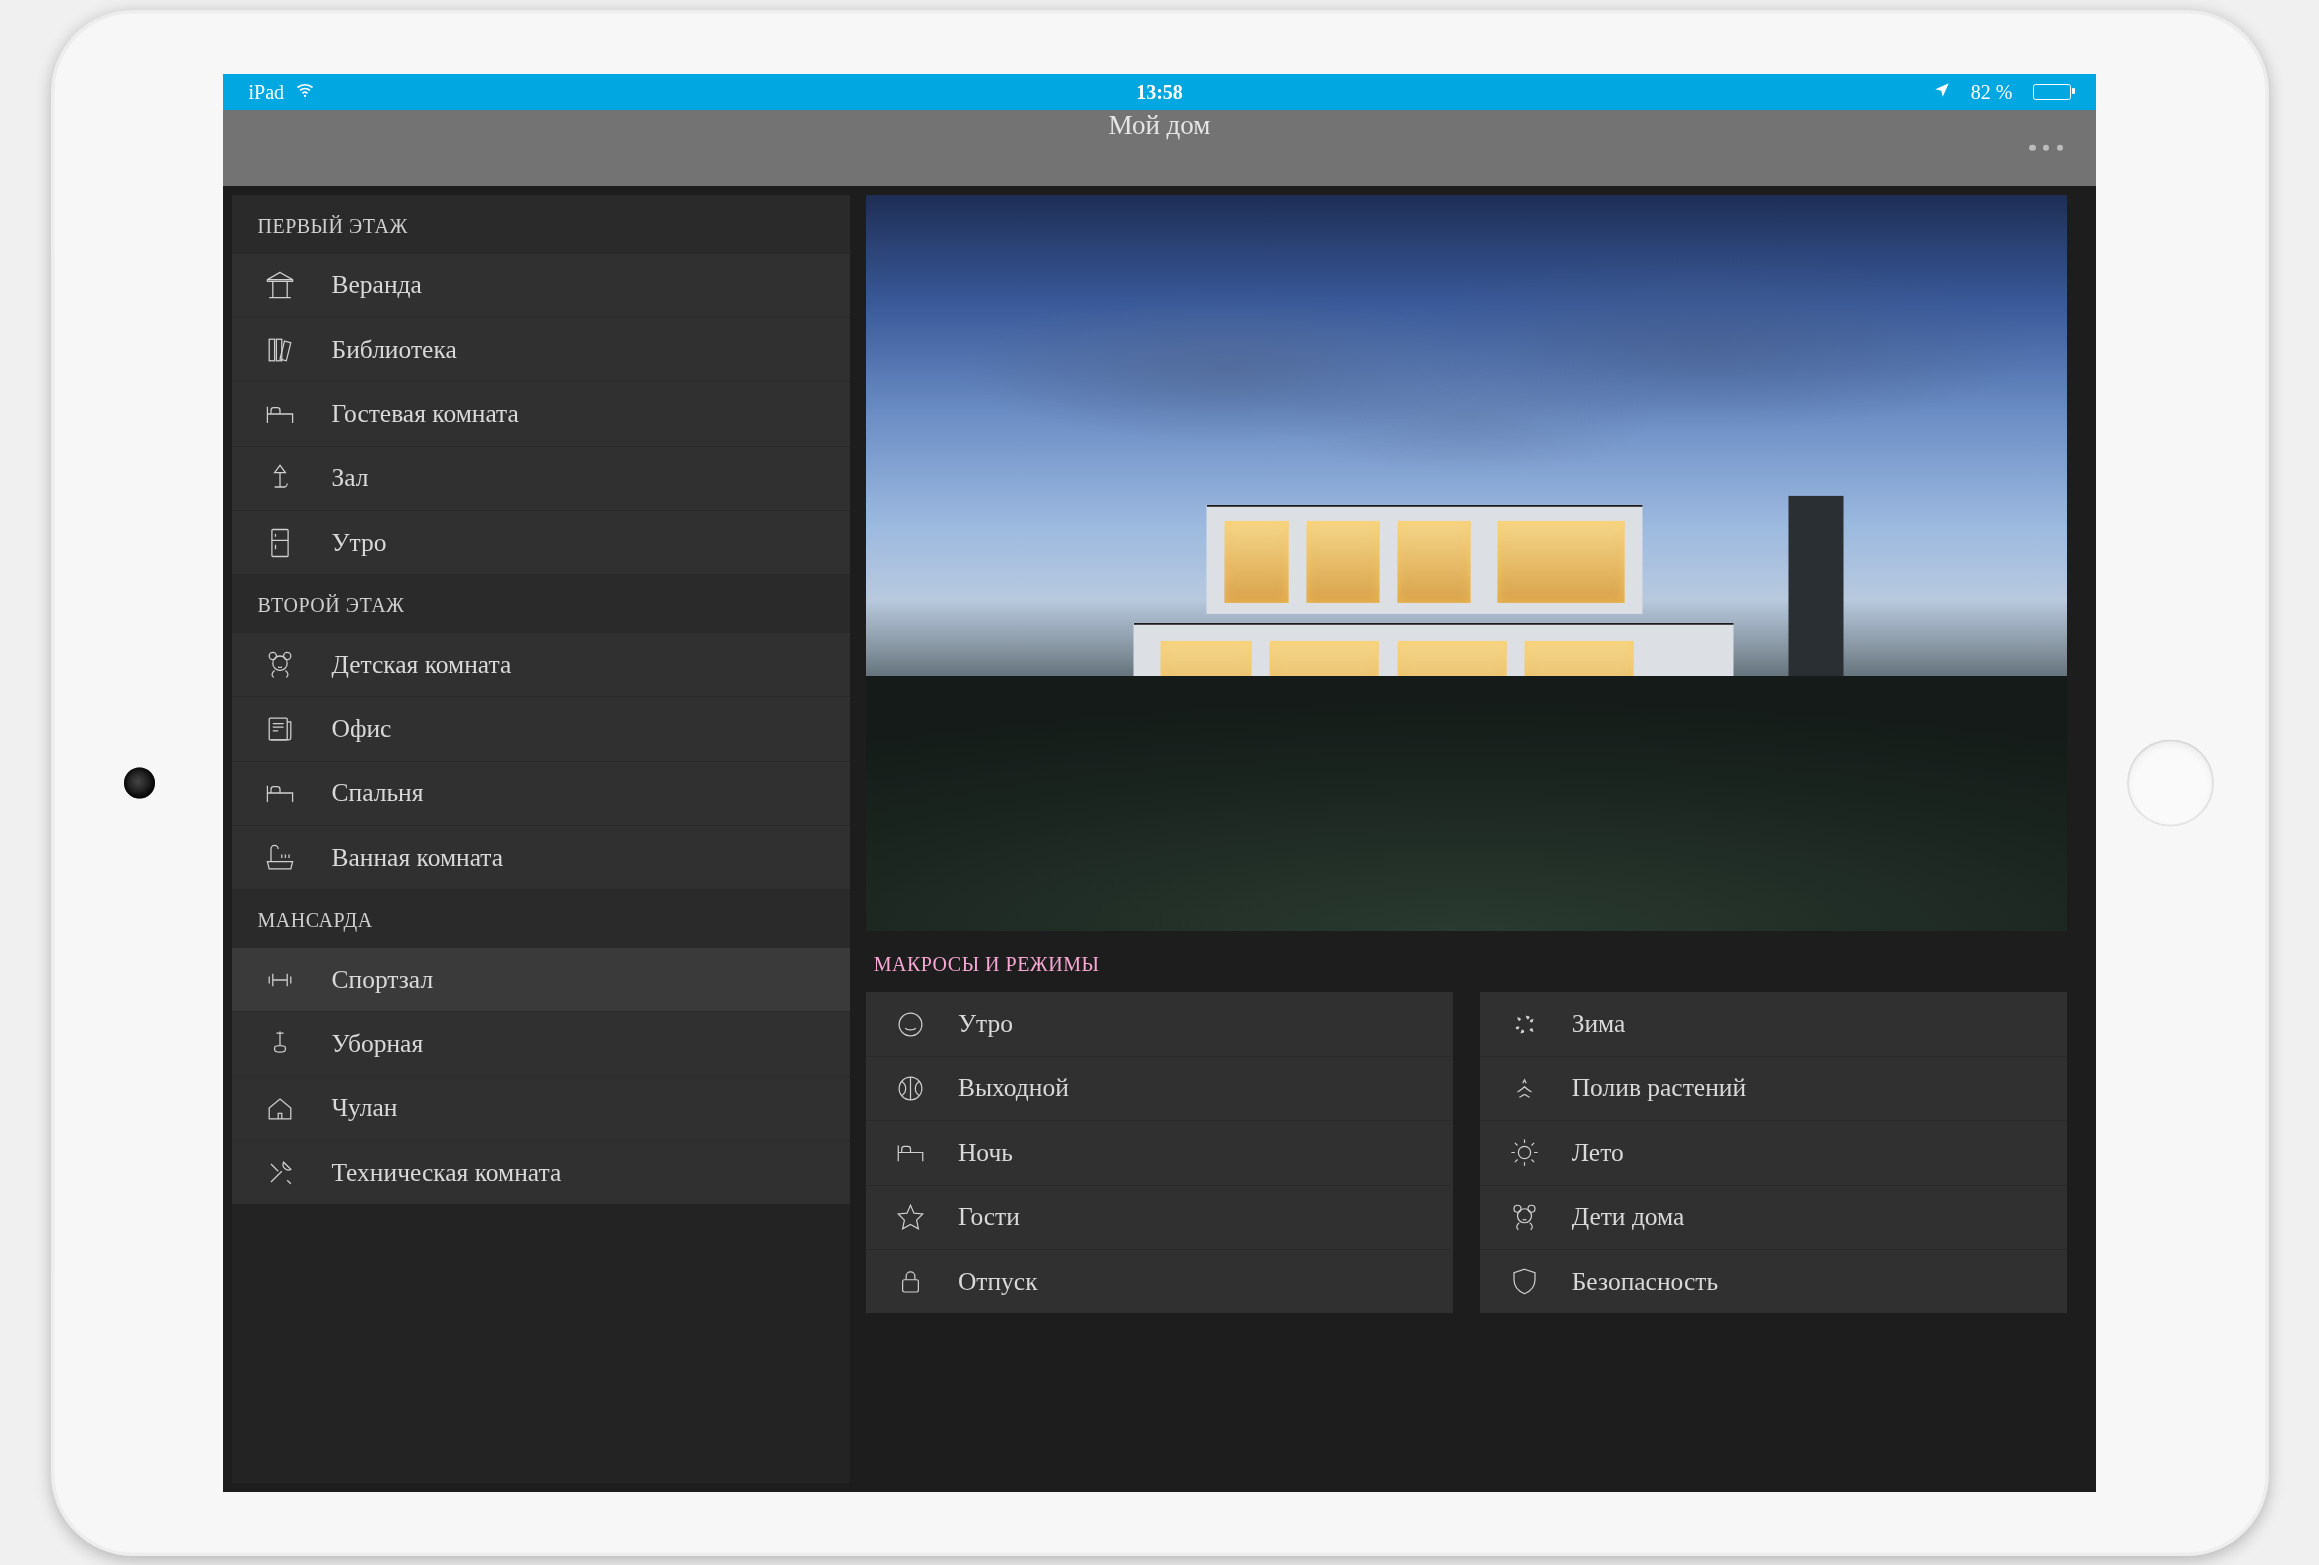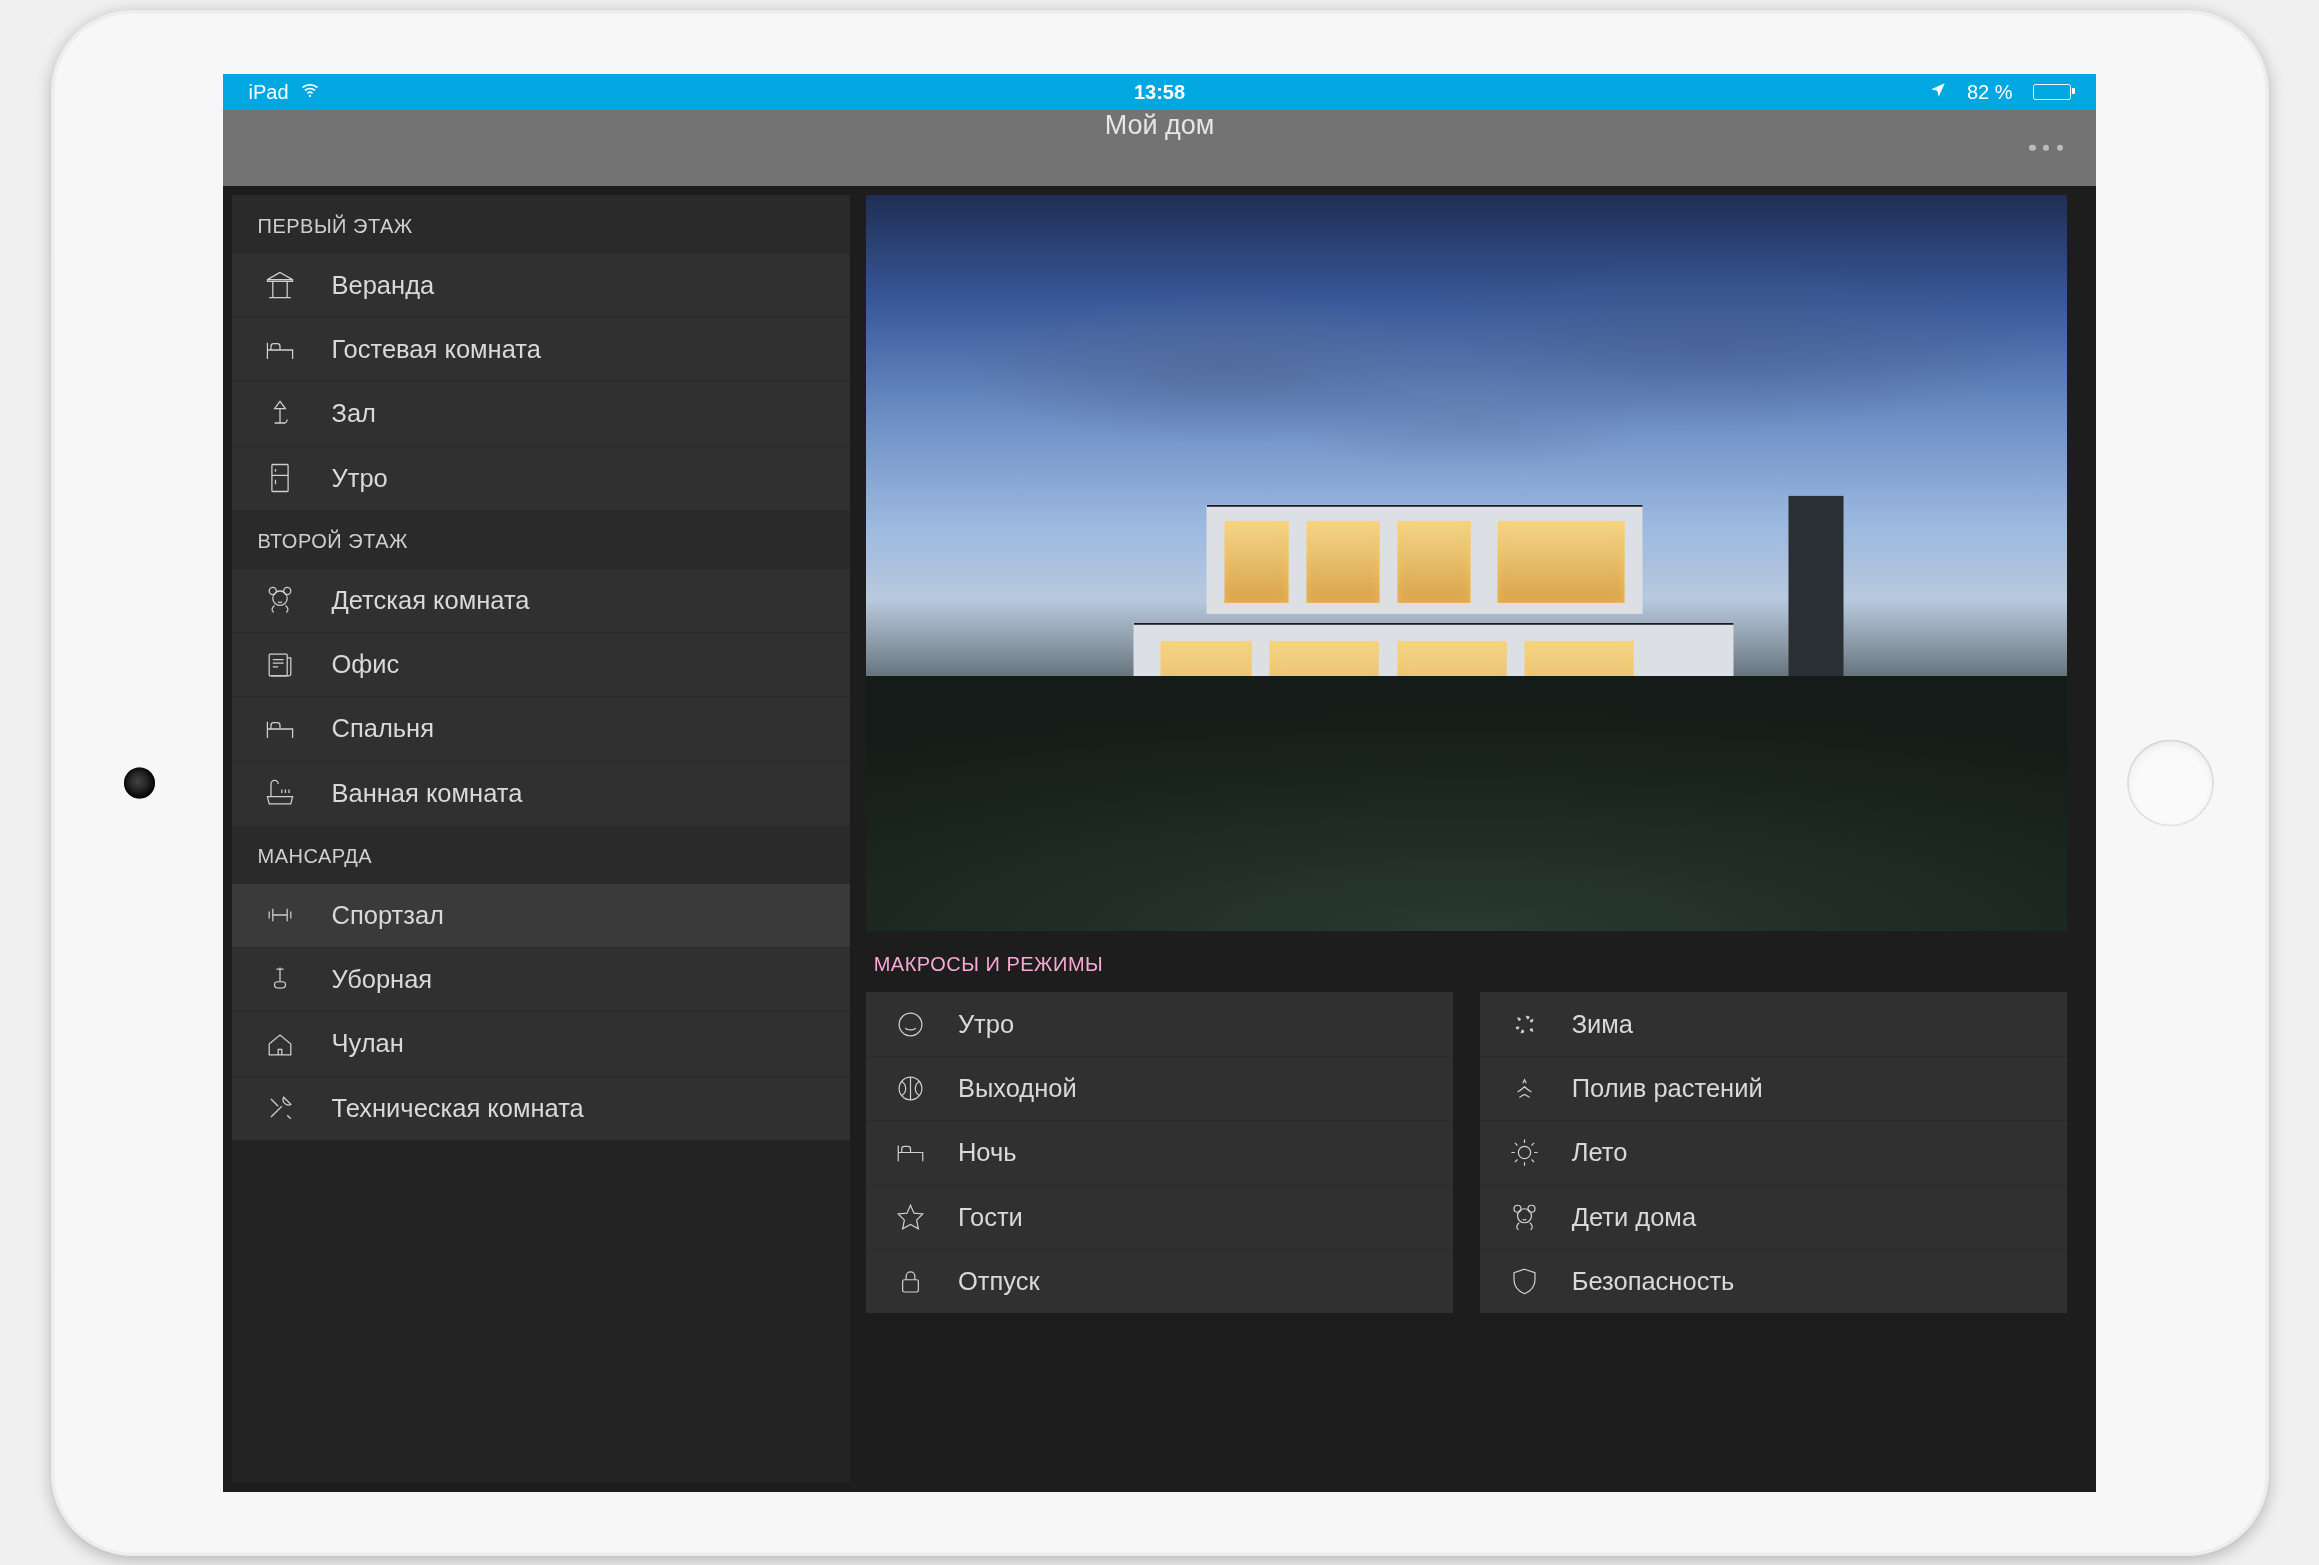--- a/index.html
+++ b/index.html
@@ -1,21 +1,21 @@
 <!DOCTYPE html>
 <html style="font-size:14.5px"><head>
 <meta charset="utf-8">
 <style>
   * { margin: 0; padding: 0; box-sizing: border-box; }
   html, body { width: 100%; height: 100%; font-family: -apple-system, "Helvetica Neue", Arial, sans-serif; background: #aaa; }
   .stage { width: 2319px; height: 1566px; background: #f0f0f0; display: flex; align-items: center; justify-content: center; }
   .device {
     width: 2218px; height: 1546px; background: #f7f7f7;
     border-radius: 82px; box-shadow: 0 3.6px 16.4px rgba(0,0,0,.25), inset 0 0 0 3.6px rgba(0,0,0,.04);
-    display: flex; align-items: center; justify-content: center; position: relative;
+    display: flex; align-items: center; justify-content: center; position: relative; font-family: Liberation Serif, serif;
   }
   .camera { position: absolute; left: 73px; top: 50%; transform: translateY(-50%); width: 31px; height: 31px; border-radius: 50%; background: radial-gradient(circle at 45% 45%, #444 0%, #111 60%, #000 100%); box-shadow: inset 0 0 5.5px #000; }
   .homebtn { position: absolute; right: 55px; top: 50%; transform: translateY(-50%); width: 87px; height: 87px; border-radius: 50%; background: #fafafa; box-shadow: inset 0 0 0 1.8px rgba(0,0,0,.08), inset 0 3.6px 9px rgba(0,0,0,.08); }
   .screen { width: 1873px; height: 1418px; background: #1d1d1d; overflow: hidden; position: relative; }
 
   .statusbar { height: 36px; background: #00a7e1; color: #fff; display: flex; align-items: center; padding: 0 25.5px; font-size: 20px; font-weight: 400; }
   .statusbar .sb-left { display: flex; align-items: center; gap: 11px; }
   .statusbar .sb-center { position: absolute; left: 50%; transform: translateX(-50%); font-weight: 600; }
   .statusbar .sb-right { margin-left: auto; display: flex; align-items: center; gap: 20px; }
   .battery { width: 38px; height: 16.4px; border: 1.8px solid #fff; border-radius: 2.7px; position: relative; display: inline-block; }
@@ -117,20 +117,30 @@
               <span class="ico">
                 <svg viewBox="0 0 40 40">
                   <path d="M6 14h28M20 6l-14 8v2h28v-2zM12 16v18M28 16v18M8 34h24"></path>
                 </svg>
               </span>
               <span>Веранда</span>
             </div>
             <div class="room-item">
               <span class="ico">
                 <svg viewBox="0 0 40 40">
+                  <rect x="8" y="8" width="6" height="24"></rect>
+                  <rect x="16" y="8" width="6" height="24"></rect>
+                  <path d="M25 10l7 2-5 20-7-2z"></path>
+                </svg>
+              </span>
+              <span>Библиотека</span>
+            </div>
+            <div class="room-item">
+              <span class="ico">
+                <svg viewBox="0 0 40 40">
                   <path d="M6 26V12M6 20h28v6M34 26v4M6 26v4M10 20v-4a3 3 0 0 1 3-3h4a3 3 0 0 1 3 3v4"></path>
                 </svg>
               </span>
               <span>Гостевая комната</span>
             </div>
             <div class="room-item">
               <span class="ico">
                 <svg viewBox="0 0 40 40">
                   <path d="M14 30h12M20 30V14M14 14l6-8 6 8zM24 30a4 4 0 0 0 4-4"></path>
                 </svg>

